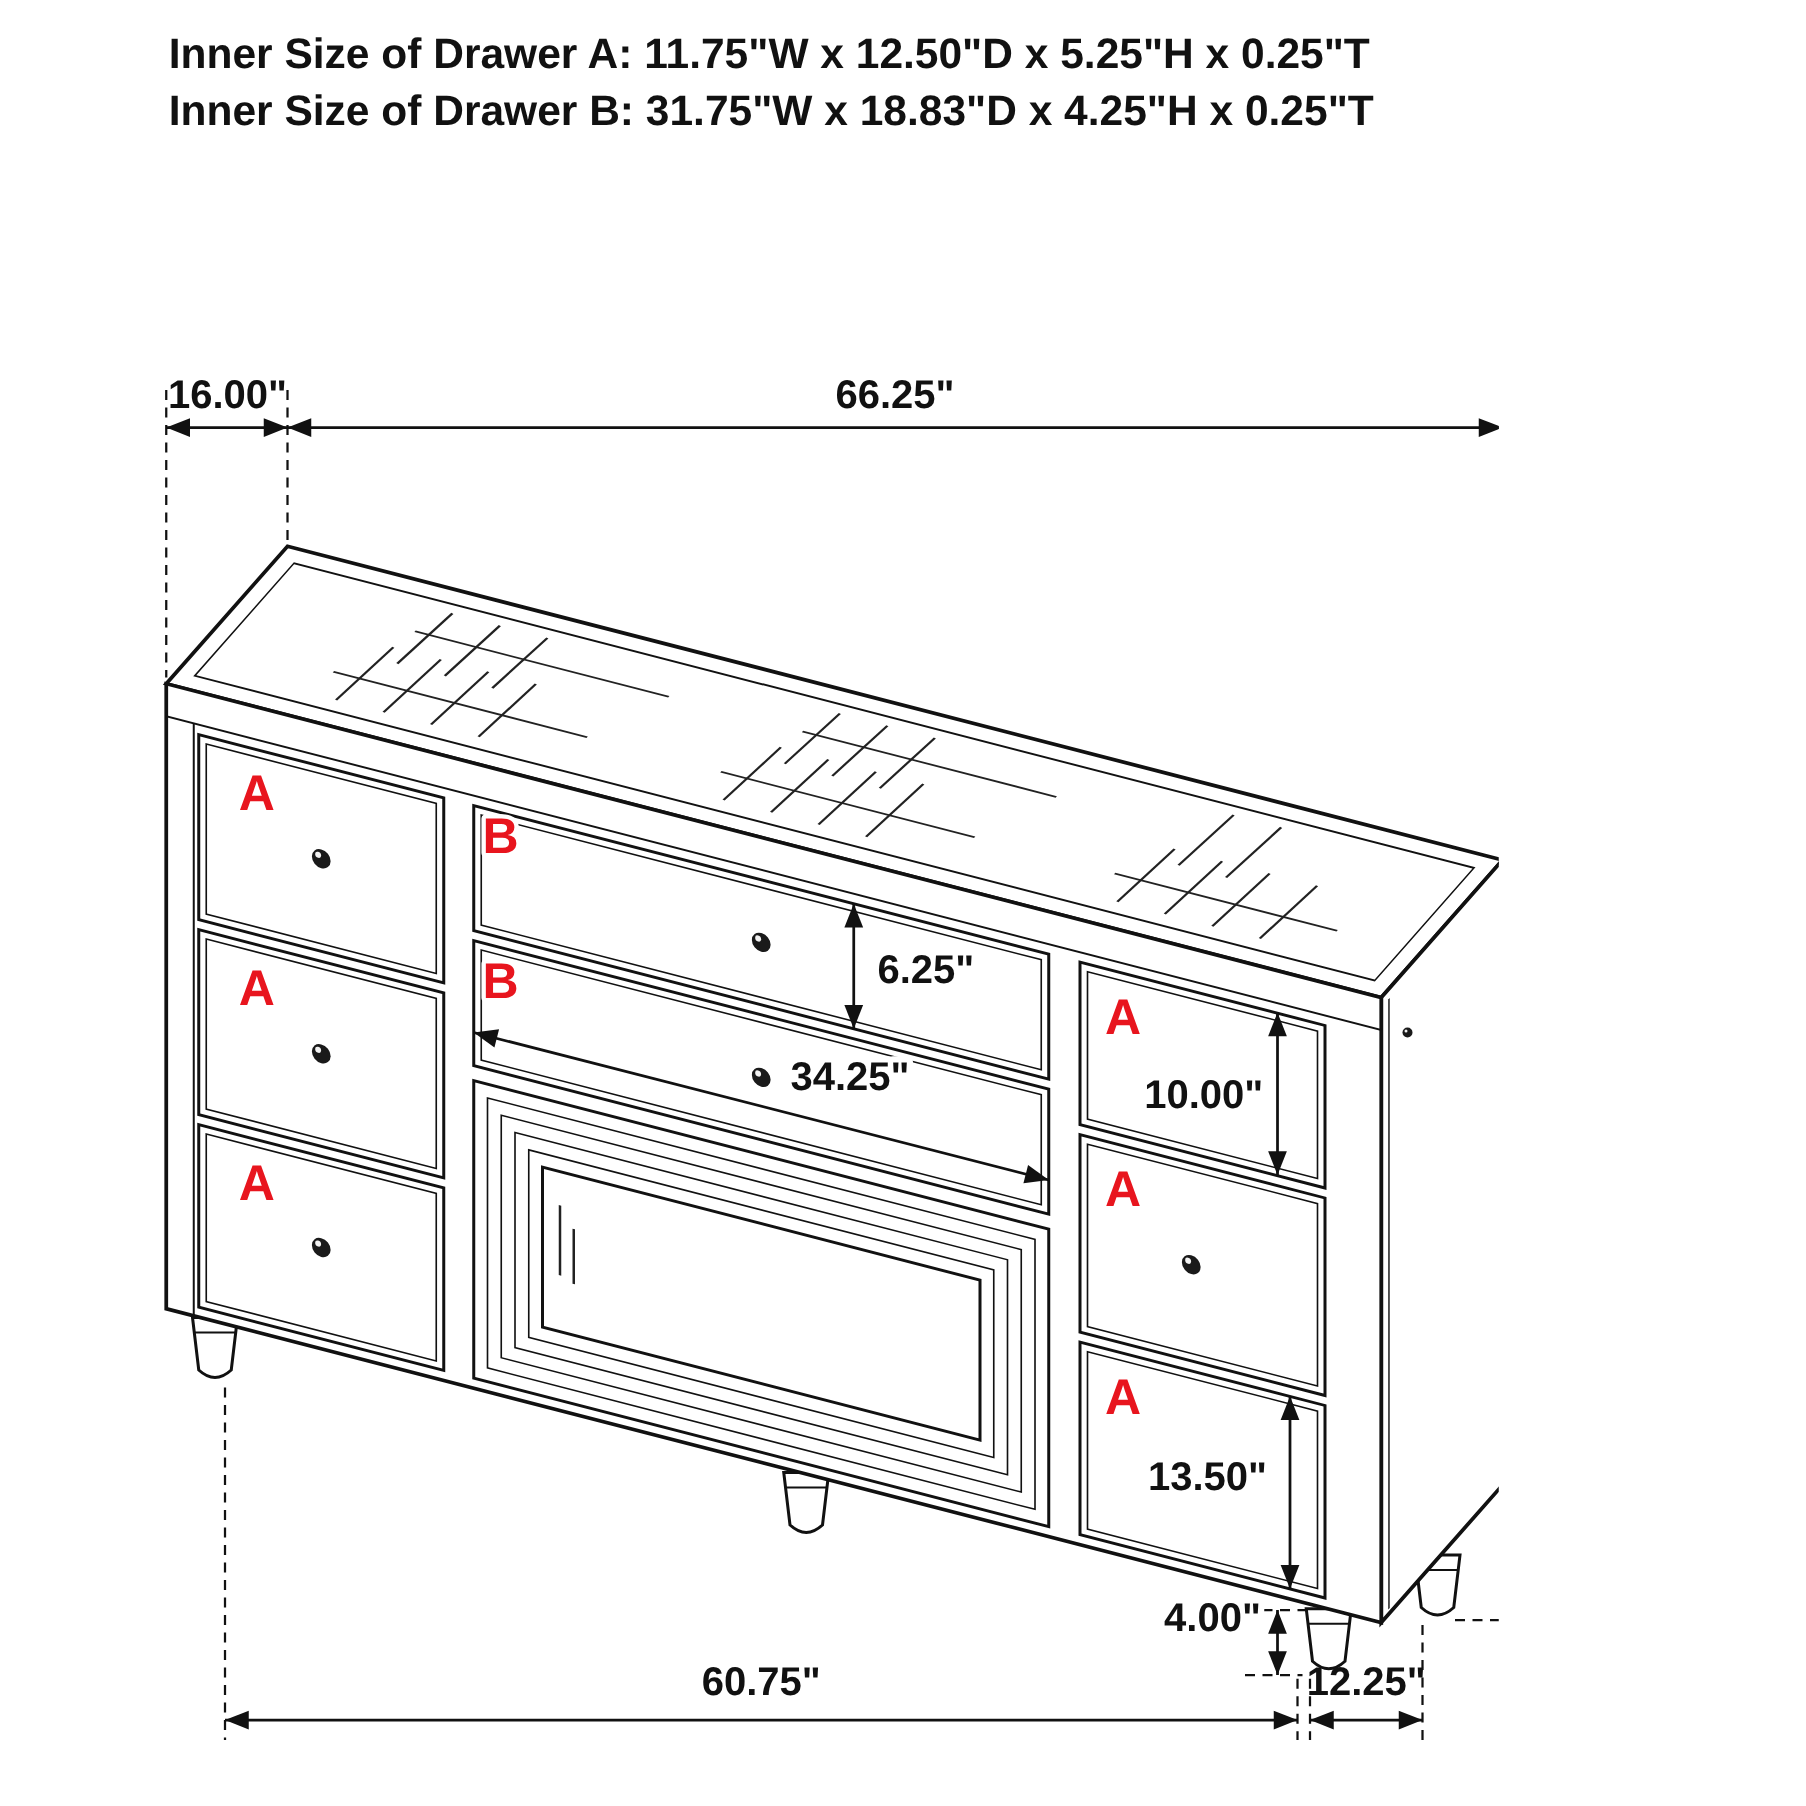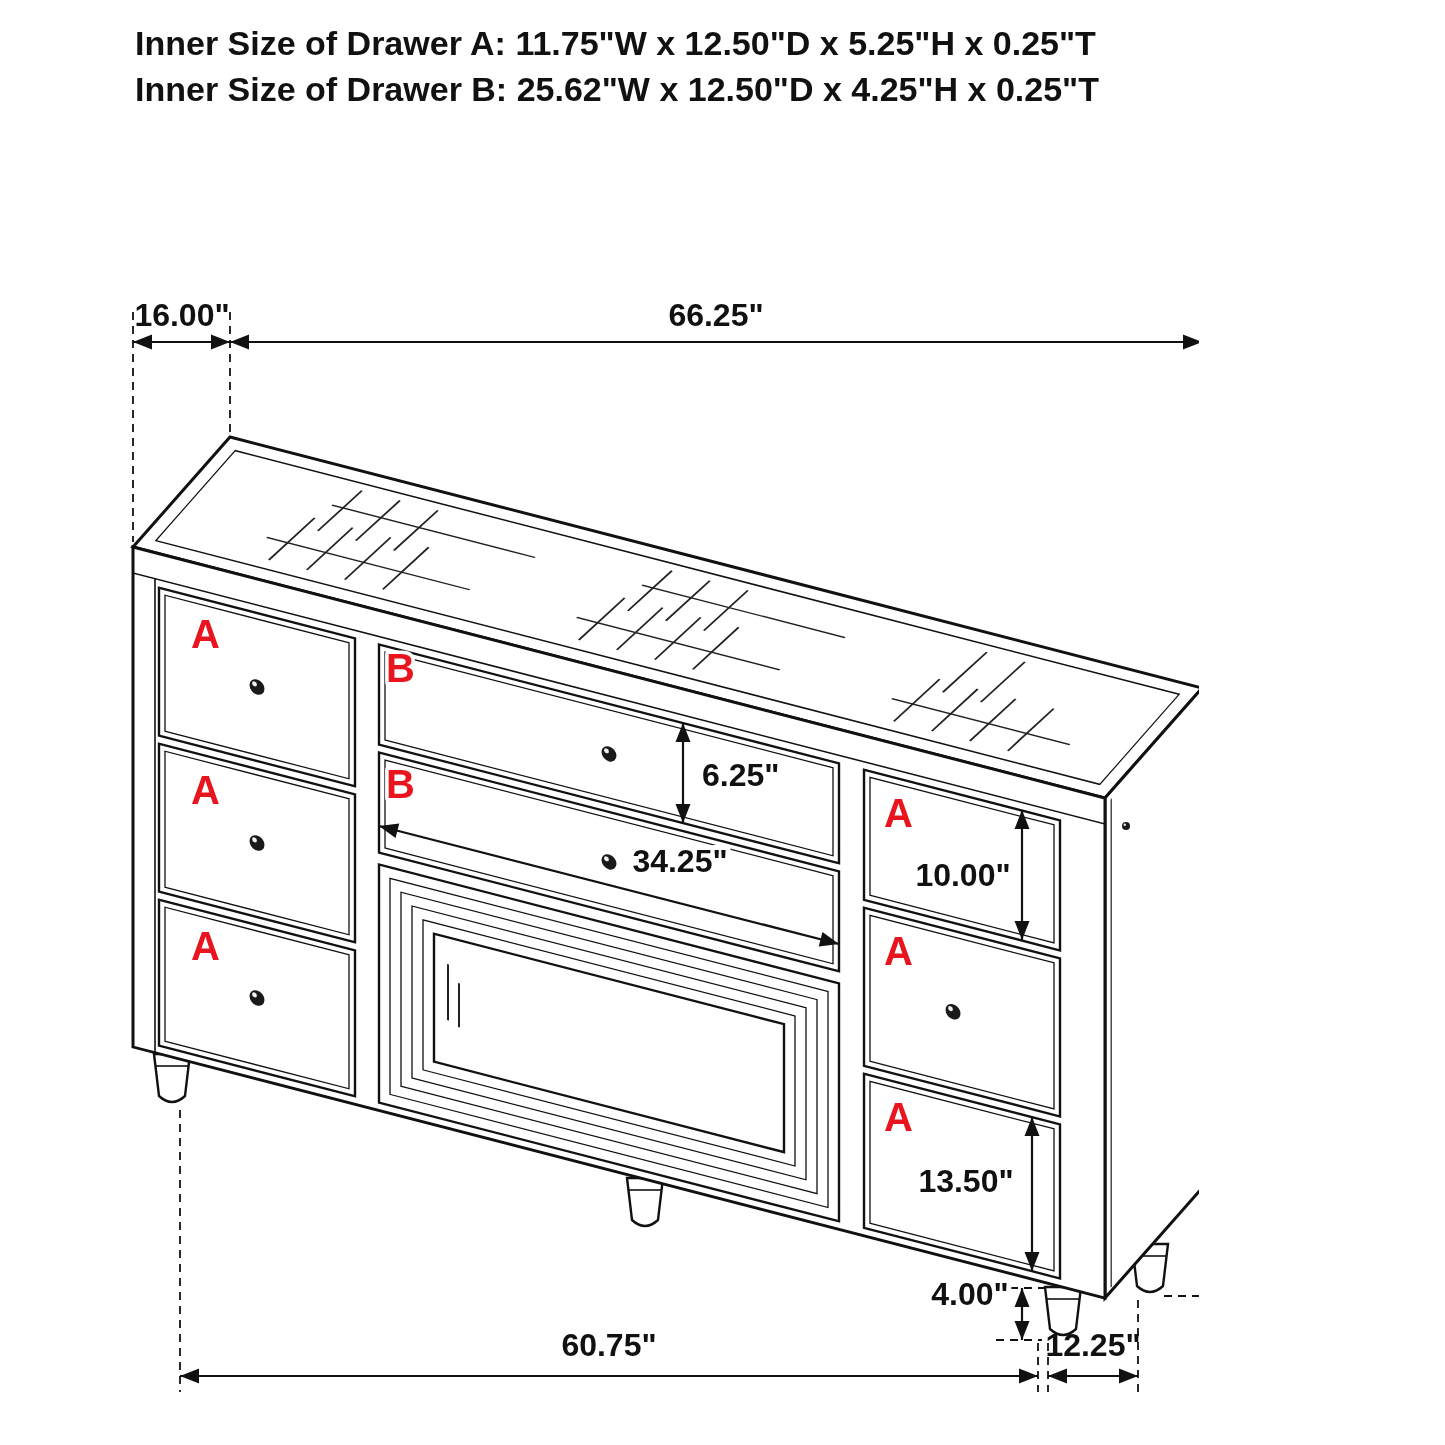--- a/index.html
+++ b/index.html
@@ -33,21 +33,21 @@
   .knob { fill:#1a1a1a; }
   .knob-hi { fill:#f2f2f2; }
 </style>
 </head>
 <body>
 
 <div id="canvas">
 
   <div id="title">
     <div>Inner Size of Drawer A: 11.75"W x 12.50"D x 5.25"H x 0.25"T</div>
-    <div>Inner Size of Drawer B: 25.62"W x 12.50"D x 4.25"H x 0.25"T</div>
+    <div>Inner Size of Drawer B: 31.75"W x 18.83"D x 4.25"H x 0.25"T</div>
   </div>
 
   <svg width="1445" height="1445" viewBox="0 0 1445 1445">
     <defs>
       <marker id="ah" markerUnits="userSpaceOnUse" markerWidth="20" markerHeight="16" refX="19.5" refY="8" orient="auto-start-reverse">
         <path d="M0.5 0.5 L19.5 8 L0.5 15.5 Z" fill="#111"></path>
       </marker>
       <pattern id="reedpat" width="5.5" height="9" patternUnits="userSpaceOnUse">
         <line x1="2.7" y1="0" x2="2.7" y2="9" stroke="#5a5a5a" stroke-width="1.05"></line>
       </pattern>

